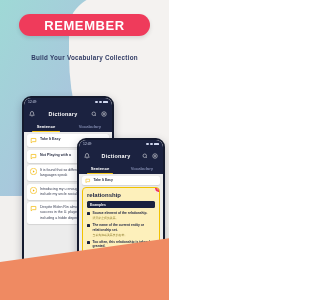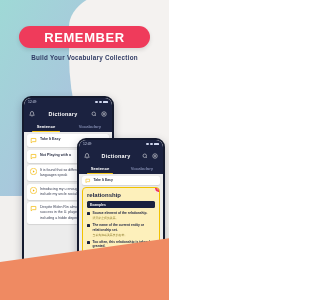--- a/index.html
+++ b/index.html
@@ -31,21 +31,21 @@
     transform-origin:left bottom;
   }
   .bg-orange2 {
     position:absolute; left:-30px; bottom:-46px; width:210px; height:60px;
     background:#f09a74;
     transform:rotate(-5deg);
   }
 
   
   .pill {
-    position:absolute; left:19px; top:26px; width:131px; height:22px;
+    position:absolute; left:19px; top:14px; width:131px; height:22px;
     background:#ef3b5b; border-radius:12px;
     display:flex; align-items:center; justify-content:center;
     box-shadow:0 2px 4px rgba(0,0,0,.12);
   }
   .pill span {
     color:#fff; font-weight:bold; font-size:13px; letter-spacing:.6px;
   }
   .subtitle {
     position:absolute; left:0; right:0; top:54px; text-align:center;
     color:#2f3a63; font-size:6.3px; font-weight:bold; letter-spacing:.25px;

